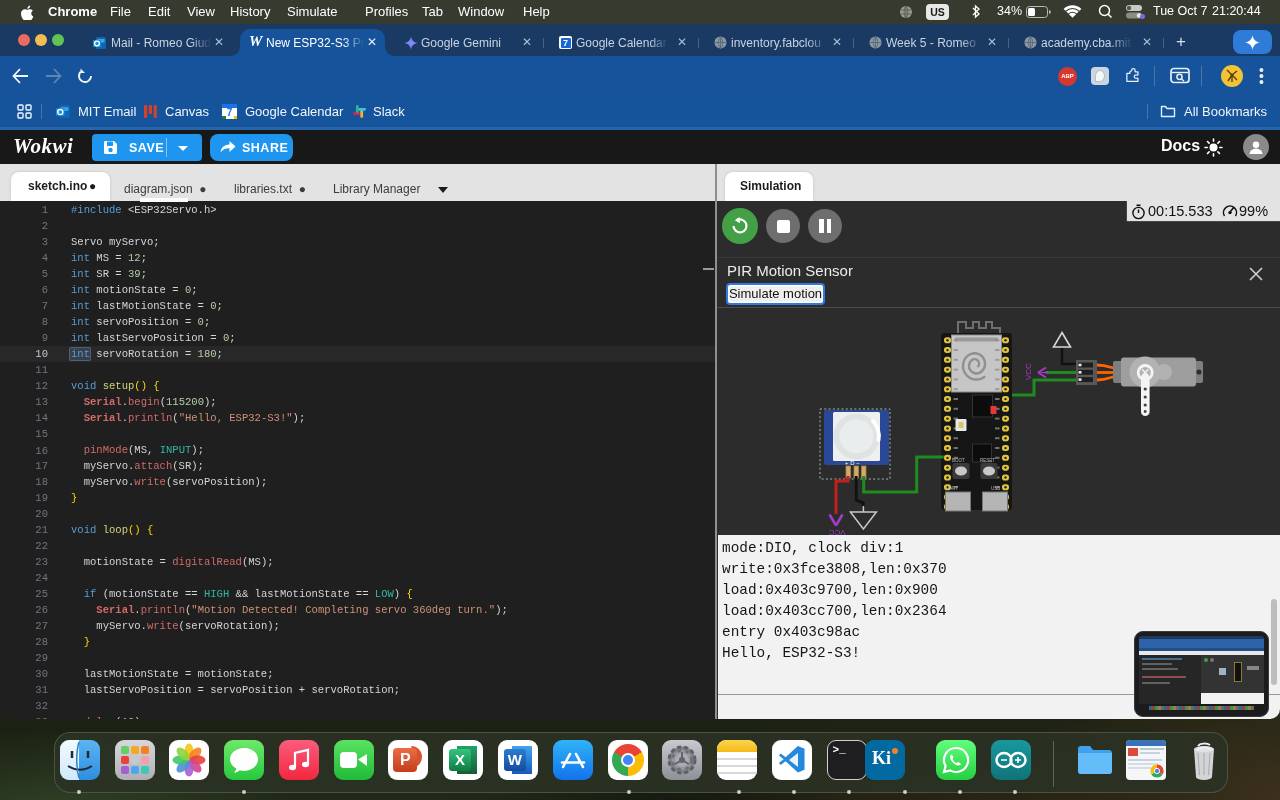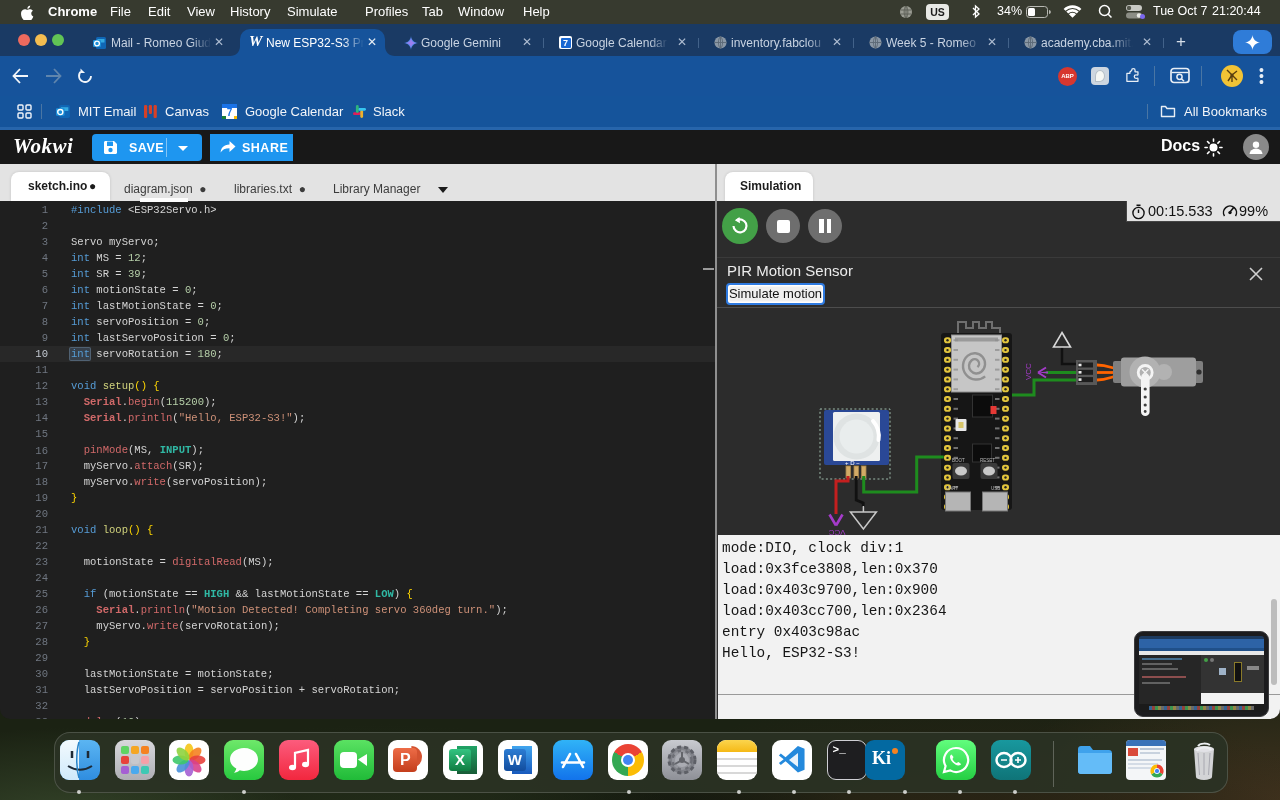--- a/index.html
+++ b/index.html
@@ -37,21 +37,21 @@
   #win { position:absolute; left:0; top:130px; width:1280px; height:589px; border-radius:0 0 10px 10px; overflow:hidden; }
   #wokwihdr { position:absolute; left:0; top:0; width:1280px; height:34px; background:#181818; }
   #filestrip { position:absolute; left:0; top:34px; width:1280px; height:37px; background:#e3e3e3; }
   .ftab { position:absolute; top:8px; height:29px; background:#fff; border-radius:8px 8px 0 0; color:#1b1b1b; font-size:12px; box-shadow:0 0 3px rgba(0,0,0,.15); }
   .ftabi { position:absolute; top:18px; color:#3c3c3c; font-size:12px; white-space:nowrap; }
   
   #editor { position:absolute; left:0; top:71px; width:716px; height:518px; background:#1f1f1f; overflow:hidden; }
   .cl { position:absolute; left:71px; white-space:pre; font-family:"Liberation Mono", monospace; font-size:10.55px; line-height:16px; height:16px; color:#d4d4d4; }
   .ln { position:absolute; left:0; width:48px; text-align:right; font-family:"Liberation Mono", monospace; font-size:10.55px; line-height:16px; height:16px; color:#6f7680; }
   .kw { color:#569cd6; } .fn { color:#d0d27c; } .bi { color:#d16969; } .sb { color:#d16969; font-weight:bold; }
-  .ct { color:#30b8a4;font-weight:bold; } .nu { color:#b5cea8; } .st { color:#ce9178; } .gd { color:#ffd700; }
+  .ct { color:#30b8a4; } .nu { color:#b5cea8; } .st { color:#ce9178; } .gd { color:#ffd700; }
   
   #divider { position:absolute; left:715px; top:34px; width:2px; height:555px; background:#8f8f8f; }
   
   #sim { position:absolute; left:717px; top:71px; width:563px; height:518px; background:#2c2c2c;padding-left:25px; }
   #console { position:absolute; left:1px; top:334px; width:562px; height:184px; background:#f2f2f2; }
   
   #dock { position:absolute; left:54px; top:732px; width:1174px; height:61px; border-radius:16px; background:rgba(42,50,36,.92); border:1px solid rgba(255,255,255,.16); }
   .con { position:absolute; left:4px; font-family:"Liberation Mono", monospace; font-size:14.4px; color:#161616; white-space:pre; }
   .dicon { position:absolute; top:7px; width:40px; height:40px; border-radius:9px; }
   .ddot { position:absolute; top:57px; width:4px; height:4px; border-radius:50%; background:rgba(255,255,255,.75); }
@@ -276,21 +276,21 @@
           <path d="M1 2.5C1 1.7 1.7 1 2.5 1h8.5L14 4v8.5c0 .8-.7 1.5-1.5 1.5h-10C1.7 14 1 13.3 1 12.5z" fill="#fff"></path>
           <rect x="4" y="1.5" width="6" height="4.5" rx="0.5" fill="#1e96f0"></rect>
           <circle cx="7.5" cy="10" r="2.2" fill="#1e96f0"></circle>
         </svg>
       <span class="abs" style="left:37px;top:7px;color:#fff;font-weight:bold;font-size:12.5px;letter-spacing:.5px">SAVE</span>
       <div class="abs" style="left:74px;top:4px;width:1px;height:19px;background:rgba(255,255,255,.45)"></div>
       <svg class="abs" style="left:85px;top:11px" width="12" height="7" viewBox="0 0 12 7">
           <path d="M1 1l5 5 5-5z" fill="#fff"></path>
         </svg>
     </div>
-    <div class="abs" style="left:210px;top:4px;width:83px;height:27px;background:#1e96f0;border-radius:0">
+    <div class="abs" style="left:210px;top:4px;width:83px;height:27px;background:#1e96f0;border-radius:8px">
       <svg class="abs" style="left:10px;top:6px" width="16" height="14" viewBox="0 0 16 14">
           <path d="M9.5 4.5V1l6 5.5-6 5.5V8.3C5 8.3 2.3 9.8.6 12.6.9 8 3.5 4.9 9.5 4.5z" fill="#fff"></path>
         </svg>
       <span class="abs" style="left:32px;top:7px;color:#fff;font-weight:bold;font-size:12.5px;letter-spacing:.5px">SHARE</span>
     </div>
     <span class="abs" style="left:1161px;top:7px;color:#fff;font-size:16px;font-weight:bold">Docs</span>
     <svg class="abs" style="left:1204px;top:8px" width="19" height="19" viewBox="0 0 19 19">
         <circle cx="9.5" cy="9.5" r="4" fill="#fff"></circle>
         <g stroke="#fff" stroke-width="1.6" stroke-linecap="round">
           <path d="M9.5 1v2.2M9.5 15.8V18M1 9.5h2.2M15.8 9.5H18M3.5 3.5l1.6 1.6M13.9 13.9l1.6 1.6M15.5 3.5l-1.6 1.6M5.1 13.9l-1.6 1.6"></path>
@@ -610,21 +610,21 @@
       <path d="M848 476 v5 h-12 v33" stroke="#c41f1f" stroke-width="3" fill="none"></path>
       <path d="M836 525.5l-6.5-11M836 525.5l6.5-11" stroke="#a43bc9" stroke-width="2.6" fill="none"></path>
       <text x="827.5" y="528.8" fill="#a43bc9" font-size="8" font-family="Liberation Sans" transform="rotate(180 836.5 529.2)">VCC</text>
       <path d="M856.2 476 v24 l7 3 v4" stroke="#111" stroke-width="2.8" fill="none"></path>
       <path d="M863.4 506 v6 m-13 0 h26 l-13 17 z" stroke="#c8c8c8" stroke-width="1.5" fill="none"></path>
       <path d="M863.7 476 v16 h53 v-35 h27" stroke="#1e8c1e" stroke-width="3" fill="none"></path>
     </svg>
 
     <div id="console">
       <div class="con" style="top:5px">mode:DIO, clock div:1</div>
-      <div class="con" style="top:26px">load:0x3fce3808,len:0x370</div>
+      <div class="con" style="top:26px">write:0x3fce3808,len:0x370</div>
       <div class="con" style="top:47px">load:0x403c9700,len:0x900</div>
       <div class="con" style="top:68px">load:0x403cc700,len:0x2364</div>
       <div class="con" style="top:89px">entry 0x403c98ac</div>
       <div class="con" style="top:110px">Hello, ESP32-S3!</div>
       <div class="abs" style="left:0;top:159px;width:562px;height:1px;background:#9a9a9a"></div>
       <div class="abs" style="left:553px;top:64px;width:6px;height:86px;border-radius:3px;background:#bdbdbd"></div>
     </div>
   </div>
   <div id="divider"></div>
 

